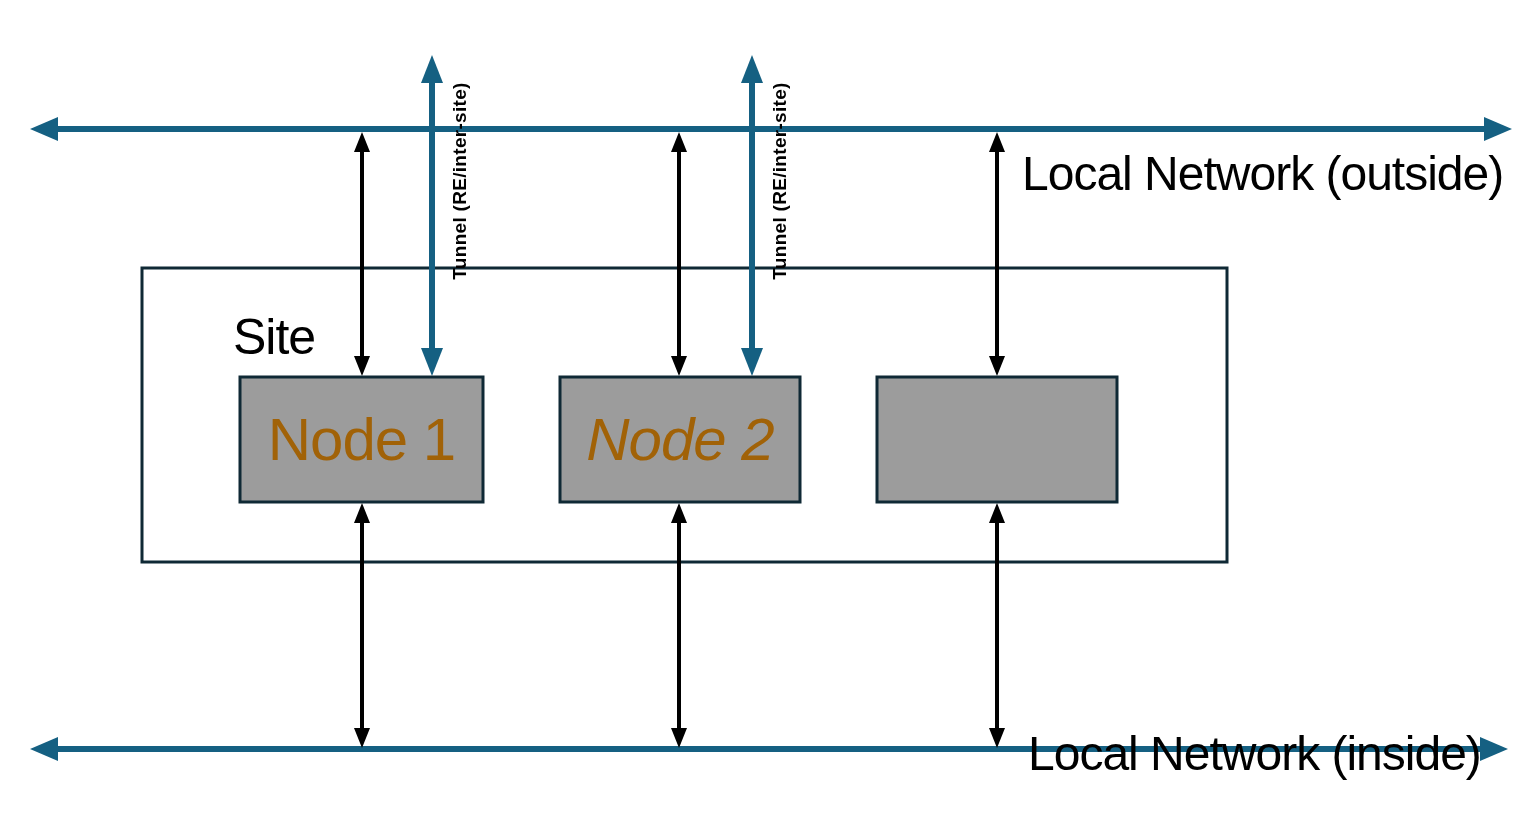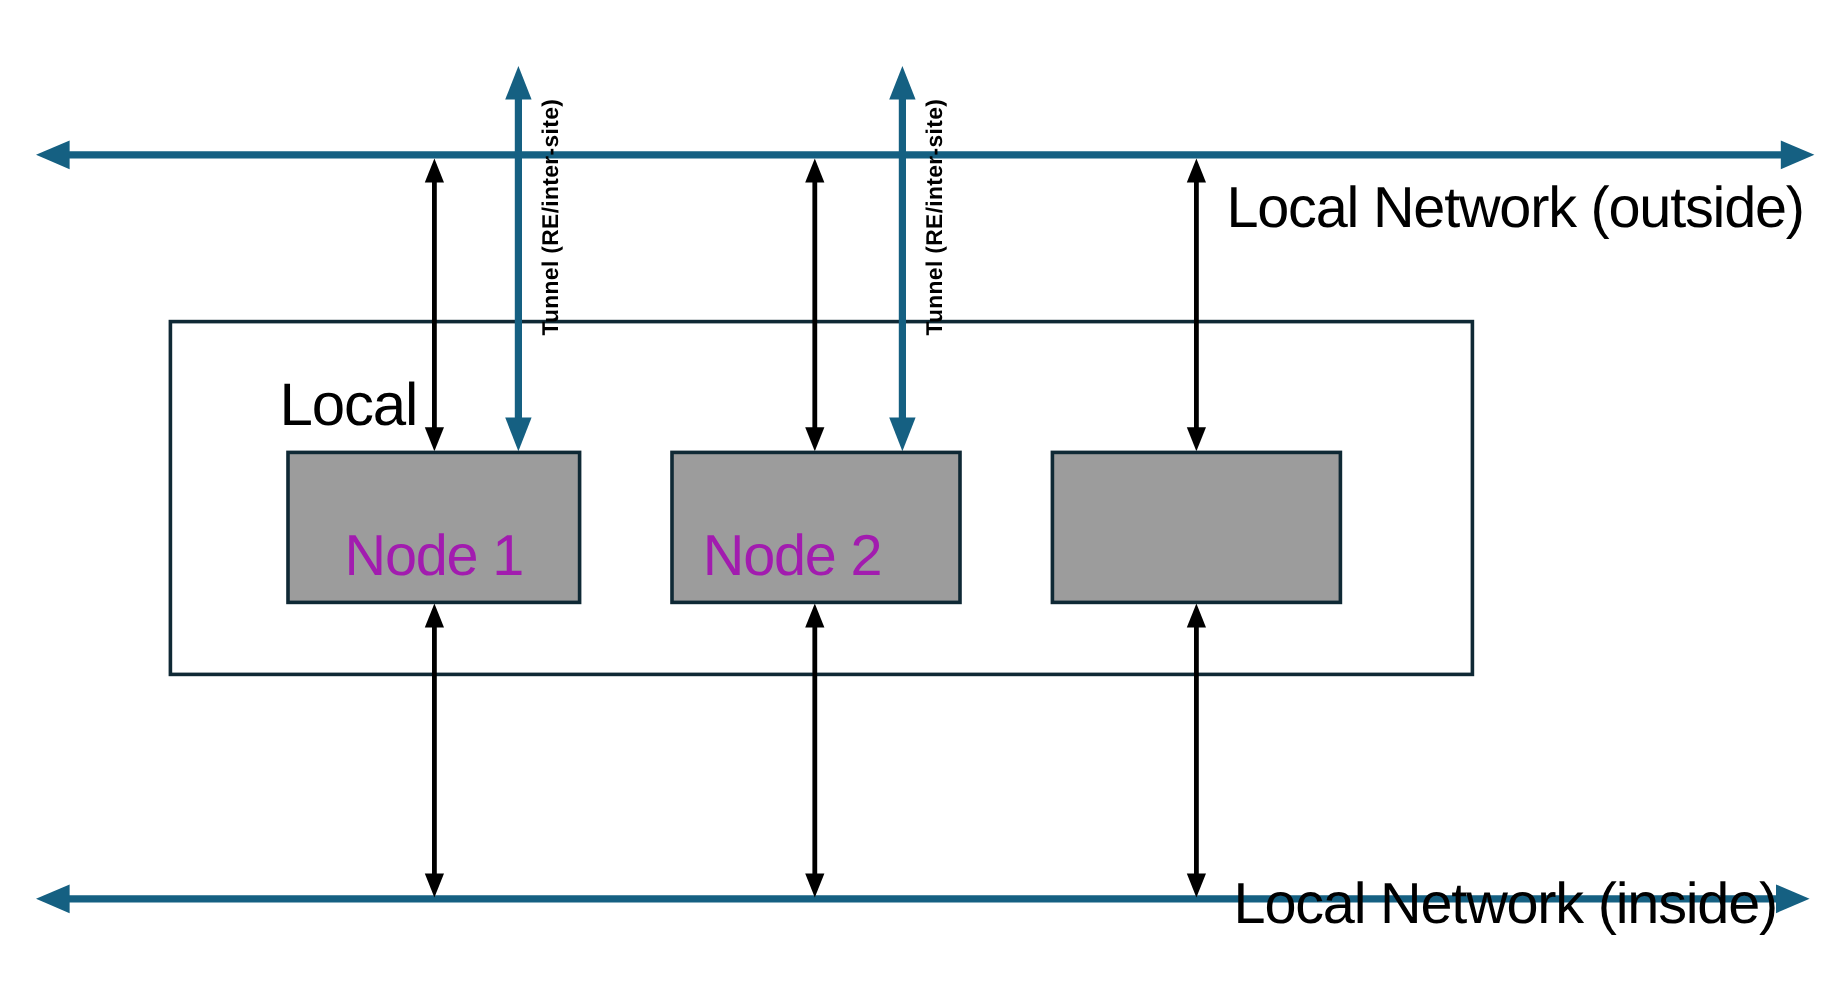--- a/index.html
+++ b/index.html
@@ -73,24 +73,23 @@
   }
   .site-label {
     font-size: 50px;
     letter-spacing: -1px;
   }
   .node-label-box {
     position: absolute;
     display: flex;
     align-items: center;
     justify-content: center;
-    font-size: 48px;
+    font-size: 60px;
     letter-spacing: -1px;
-    color: #a21caf;
-    margin-top: 24px;
+    color: #a16207;
   }
   .tunnel-label {
     position: absolute;
     font-size: 19px;
     font-weight: bold;
     letter-spacing: 0.3px;
     white-space: nowrap;
     color: #000000;
     transform: translate(-50%, -50%) rotate(-90deg);
   }
@@ -162,24 +161,24 @@
 
     <rect class="node-rect" x="240" y="377" width="243" height="125"></rect>
     <rect class="node-rect" x="560" y="377" width="240" height="125"></rect>
     <rect class="node-rect" x="877" y="377" width="240" height="125"></rect>
   </svg>
 
   <div class="label net-label" style="left:1022px; top:150px;">Local Network (outside)</div>
 
   <div class="label net-label" style="left:1028px; top:694px;margin-top:36px;">Local Network (inside)</div>
 
-  <div class="label site-label" style="left:233px; top:312px;">Local</div>
+  <div class="label site-label" style="left:233px; top:312px;">Site</div>
 
   <div class="node-label-box" style="left:240px; top:377px; width:243px; height:125px;">Node 1</div>
 
-  <div class="node-label-box" style="left:540px; top:377px; width:240px; height:125px;">Node 2</div>
+  <div class="node-label-box" style="left:560px; top:377px; width:240px; height:125px;font-style:italic;">Node 2</div>
 
 
   <div class="tunnel-label" style="left:460px; top:181px;">Tunnel (RE/inter-site)</div>
 
   <div class="tunnel-label" style="left:780px; top:181px;">Tunnel (RE/inter-site)</div>
 
 </div>
 
 </body></html>

